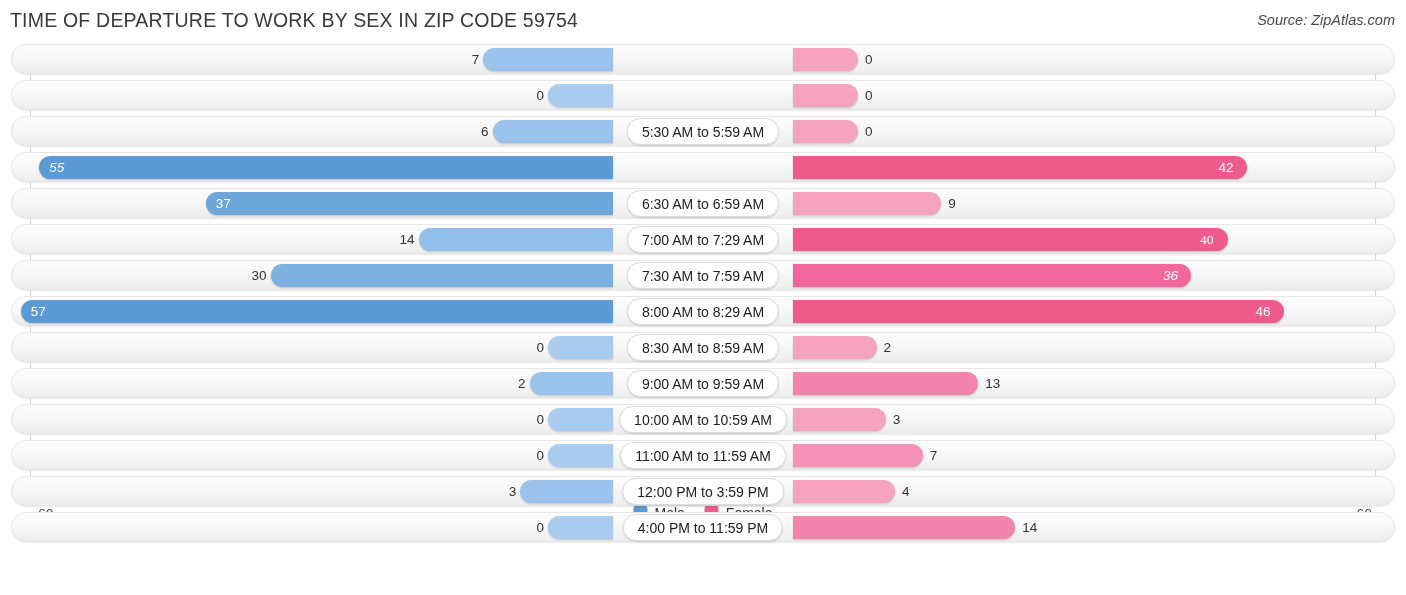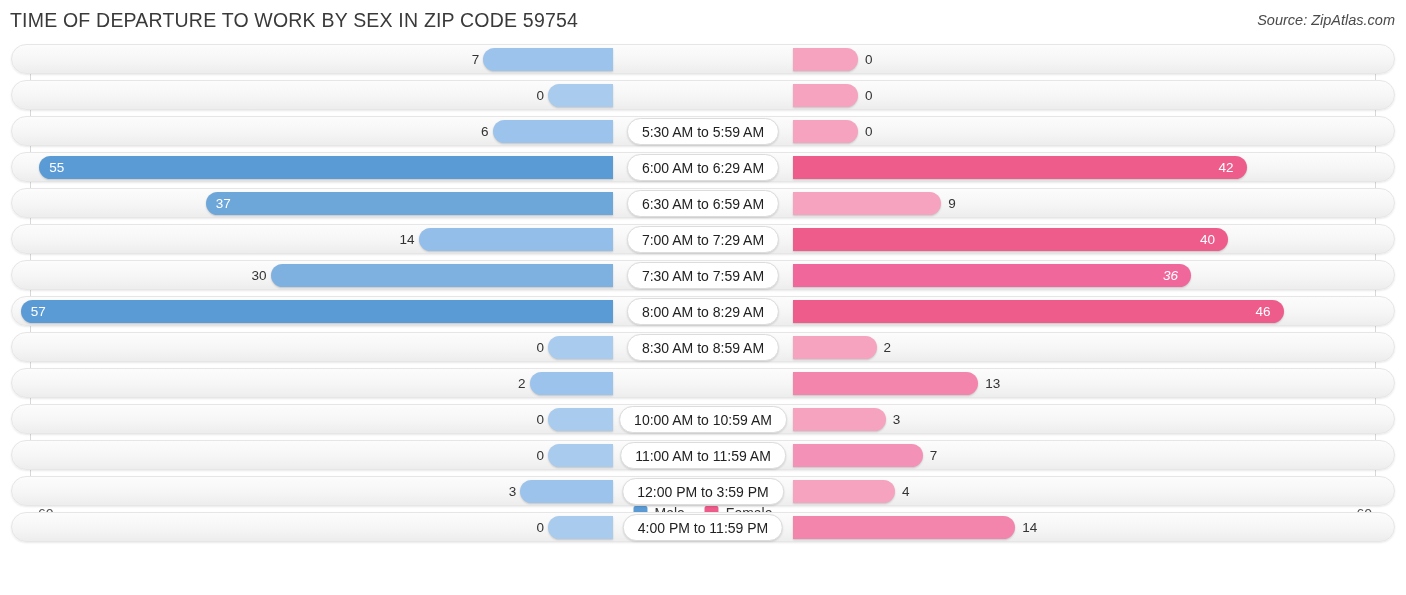--- a/index.html
+++ b/index.html
@@ -208,41 +208,40 @@
           <div class="bar male" style="width: 120.5px; background: rgb(156, 195, 235);"></div>
           <div class="val outside" style="right: auto; left: calc(50% - 232.5px); width: 18px; text-align: right;">6</div>
           <div class="bar female" style="width: 65px; background: rgb(245, 163, 191);"></div>
           <div class="val outside" style="left: calc(50% + 162px);">0</div>
         </div>
         <div class="center-pill">5:30 AM to 5:59 AM</div>
       </div>
       <div class="row">
         <div class="bar-wrap">
           <div class="bar male" style="width: 573.75px; background: rgb(91, 155, 213);"></div>
-          <div class="val inside" style="right: auto; left: calc(50% - 653.75px);">55</div>
+          <div class="val inside" style="right: auto; left: calc(50% - 653.75px); font-style: italic;">55</div>
           <div class="bar female" style="width: 453.5px; background: rgb(238, 92, 140);"></div>
           <div class="val inside" style="left: calc(50% + 515.5px);">42</div>
         </div>
-        <div class="center-pill">6:00 AM to 6:29 AM</div>
       </div>
       <div class="row">
         <div class="bar-wrap">
           <div class="bar male" style="width: 407.25px; background: rgb(109, 167, 218);"></div>
           <div class="val inside" style="right: auto; left: calc(50% - 487.25px);">37</div>
           <div class="bar female" style="width: 148.25px; background: rgb(245, 163, 191);"></div>
           <div class="val outside" style="left: calc(50% + 245.25px);">9</div>
         </div>
         <div class="center-pill">6:30 AM to 6:59 AM</div>
       </div>
       <div class="row">
         <div class="bar-wrap">
           <div class="bar male" style="width: 194.5px; background: rgb(146, 190, 233);"></div>
           <div class="val outside" style="right: auto; left: calc(50% - 306.5px); width: 18px; text-align: right;">14</div>
           <div class="bar female" style="width: 435px; background: rgb(238, 92, 140);"></div>
-          <div class="val inside" style="left: calc(50% + 497px);">40</div>
+          <div class="val inside" style="left: calc(50% + 497px); font-family: Liberation Serif, serif;">40</div>
         </div>
         <div class="center-pill">7:00 AM to 7:29 AM</div>
       </div>
       <div class="row">
         <div class="bar-wrap">
           <div class="bar male" style="width: 342.5px; background: rgb(127, 177, 224);"></div>
           <div class="val outside" style="right: auto; left: calc(50% - 454.5px); width: 18px; text-align: right;">30</div>
           <div class="bar female" style="width: 398px; background: rgb(240, 103, 155);"></div>
           <div class="val inside" style="left: calc(50% + 460px); font-style: italic;">36</div>
         </div>
@@ -266,20 +265,21 @@
         </div>
         <div class="center-pill">8:30 AM to 8:59 AM</div>
       </div>
       <div class="row">
         <div class="bar-wrap">
           <div class="bar male" style="width: 83.5px; background: rgb(156, 195, 235);"></div>
           <div class="val outside" style="right: auto; left: calc(50% - 195.5px); width: 18px; text-align: right;">2</div>
           <div class="bar female" style="width: 185.25px; background: rgb(243, 132, 172);"></div>
           <div class="val outside" style="left: calc(50% + 282.25px);">13</div>
         </div>
+        <div class="center-pill">9:00 AM to 9:59 AM</div>
       </div>
       <div class="row">
         <div class="bar-wrap">
           <div class="bar male" style="width: 65px; background: rgb(168, 203, 238);"></div>
           <div class="val outside" style="right: auto; left: calc(50% - 177px); width: 18px; text-align: right;">0</div>
           <div class="bar female" style="width: 92.75px; background: rgb(245, 163, 191);"></div>
           <div class="val outside" style="left: calc(50% + 189.75px);">3</div>
         </div>
         <div class="center-pill">10:00 AM to 10:59 AM</div>
       </div>

